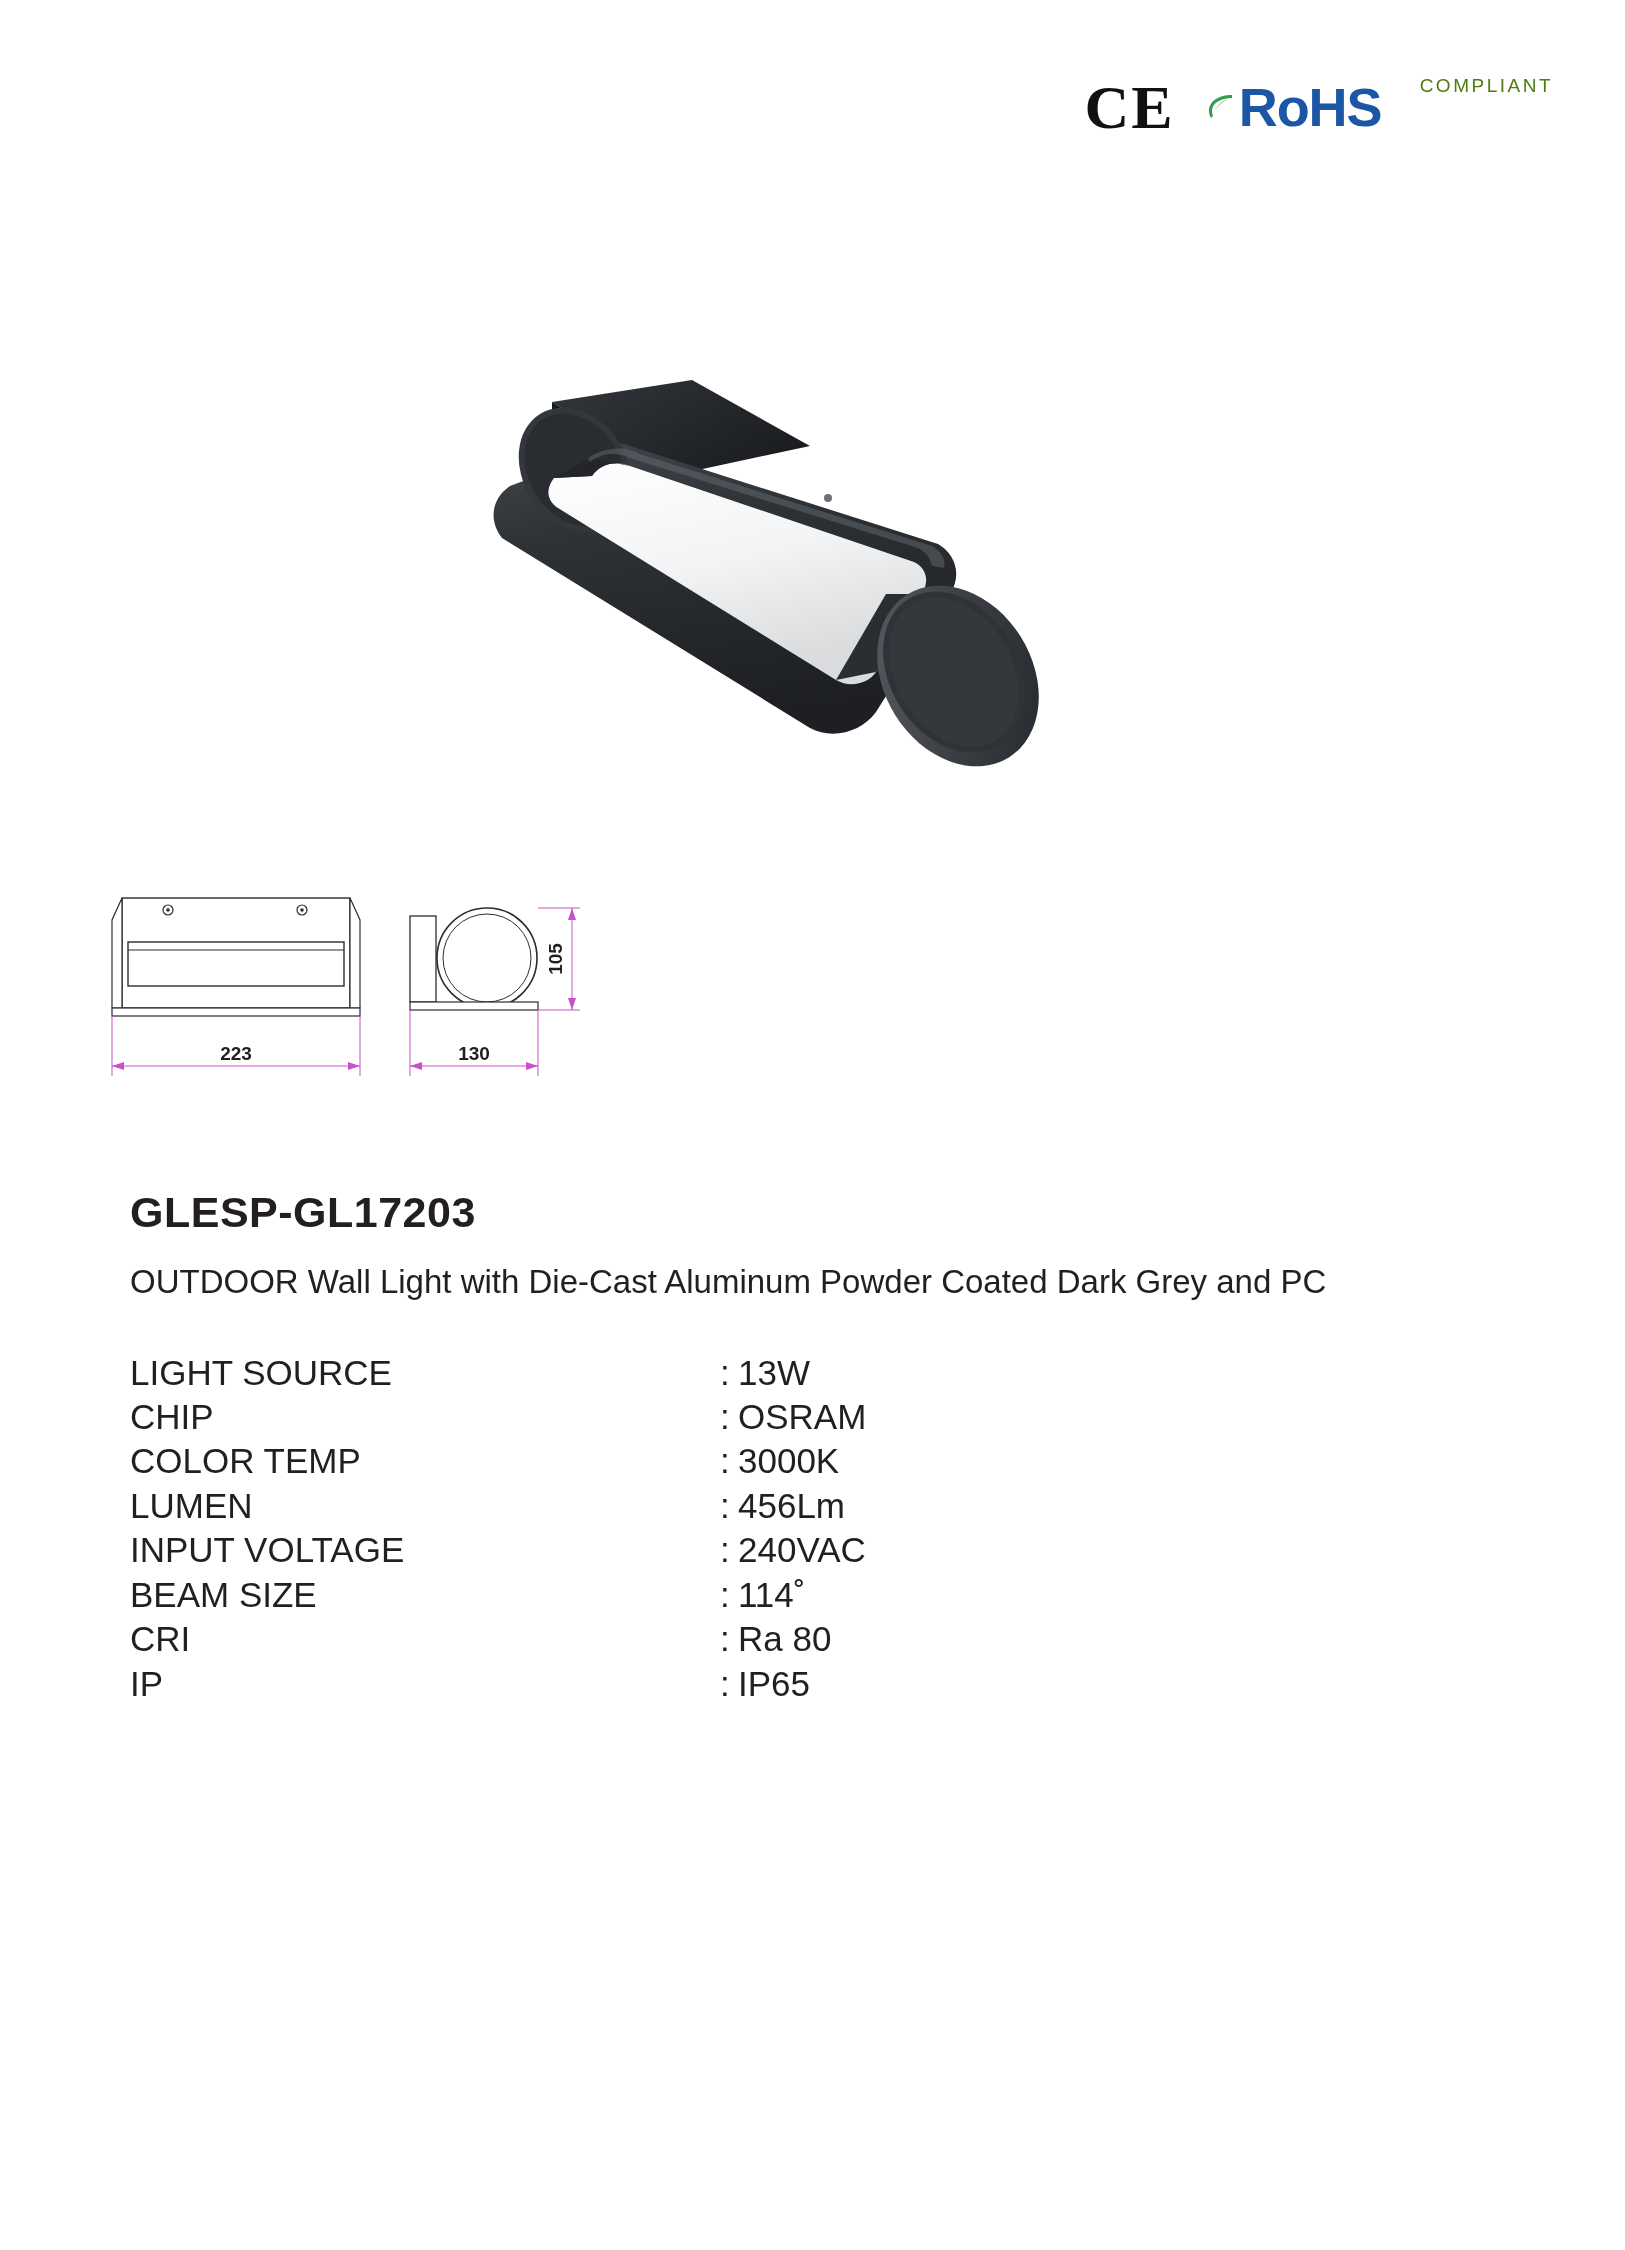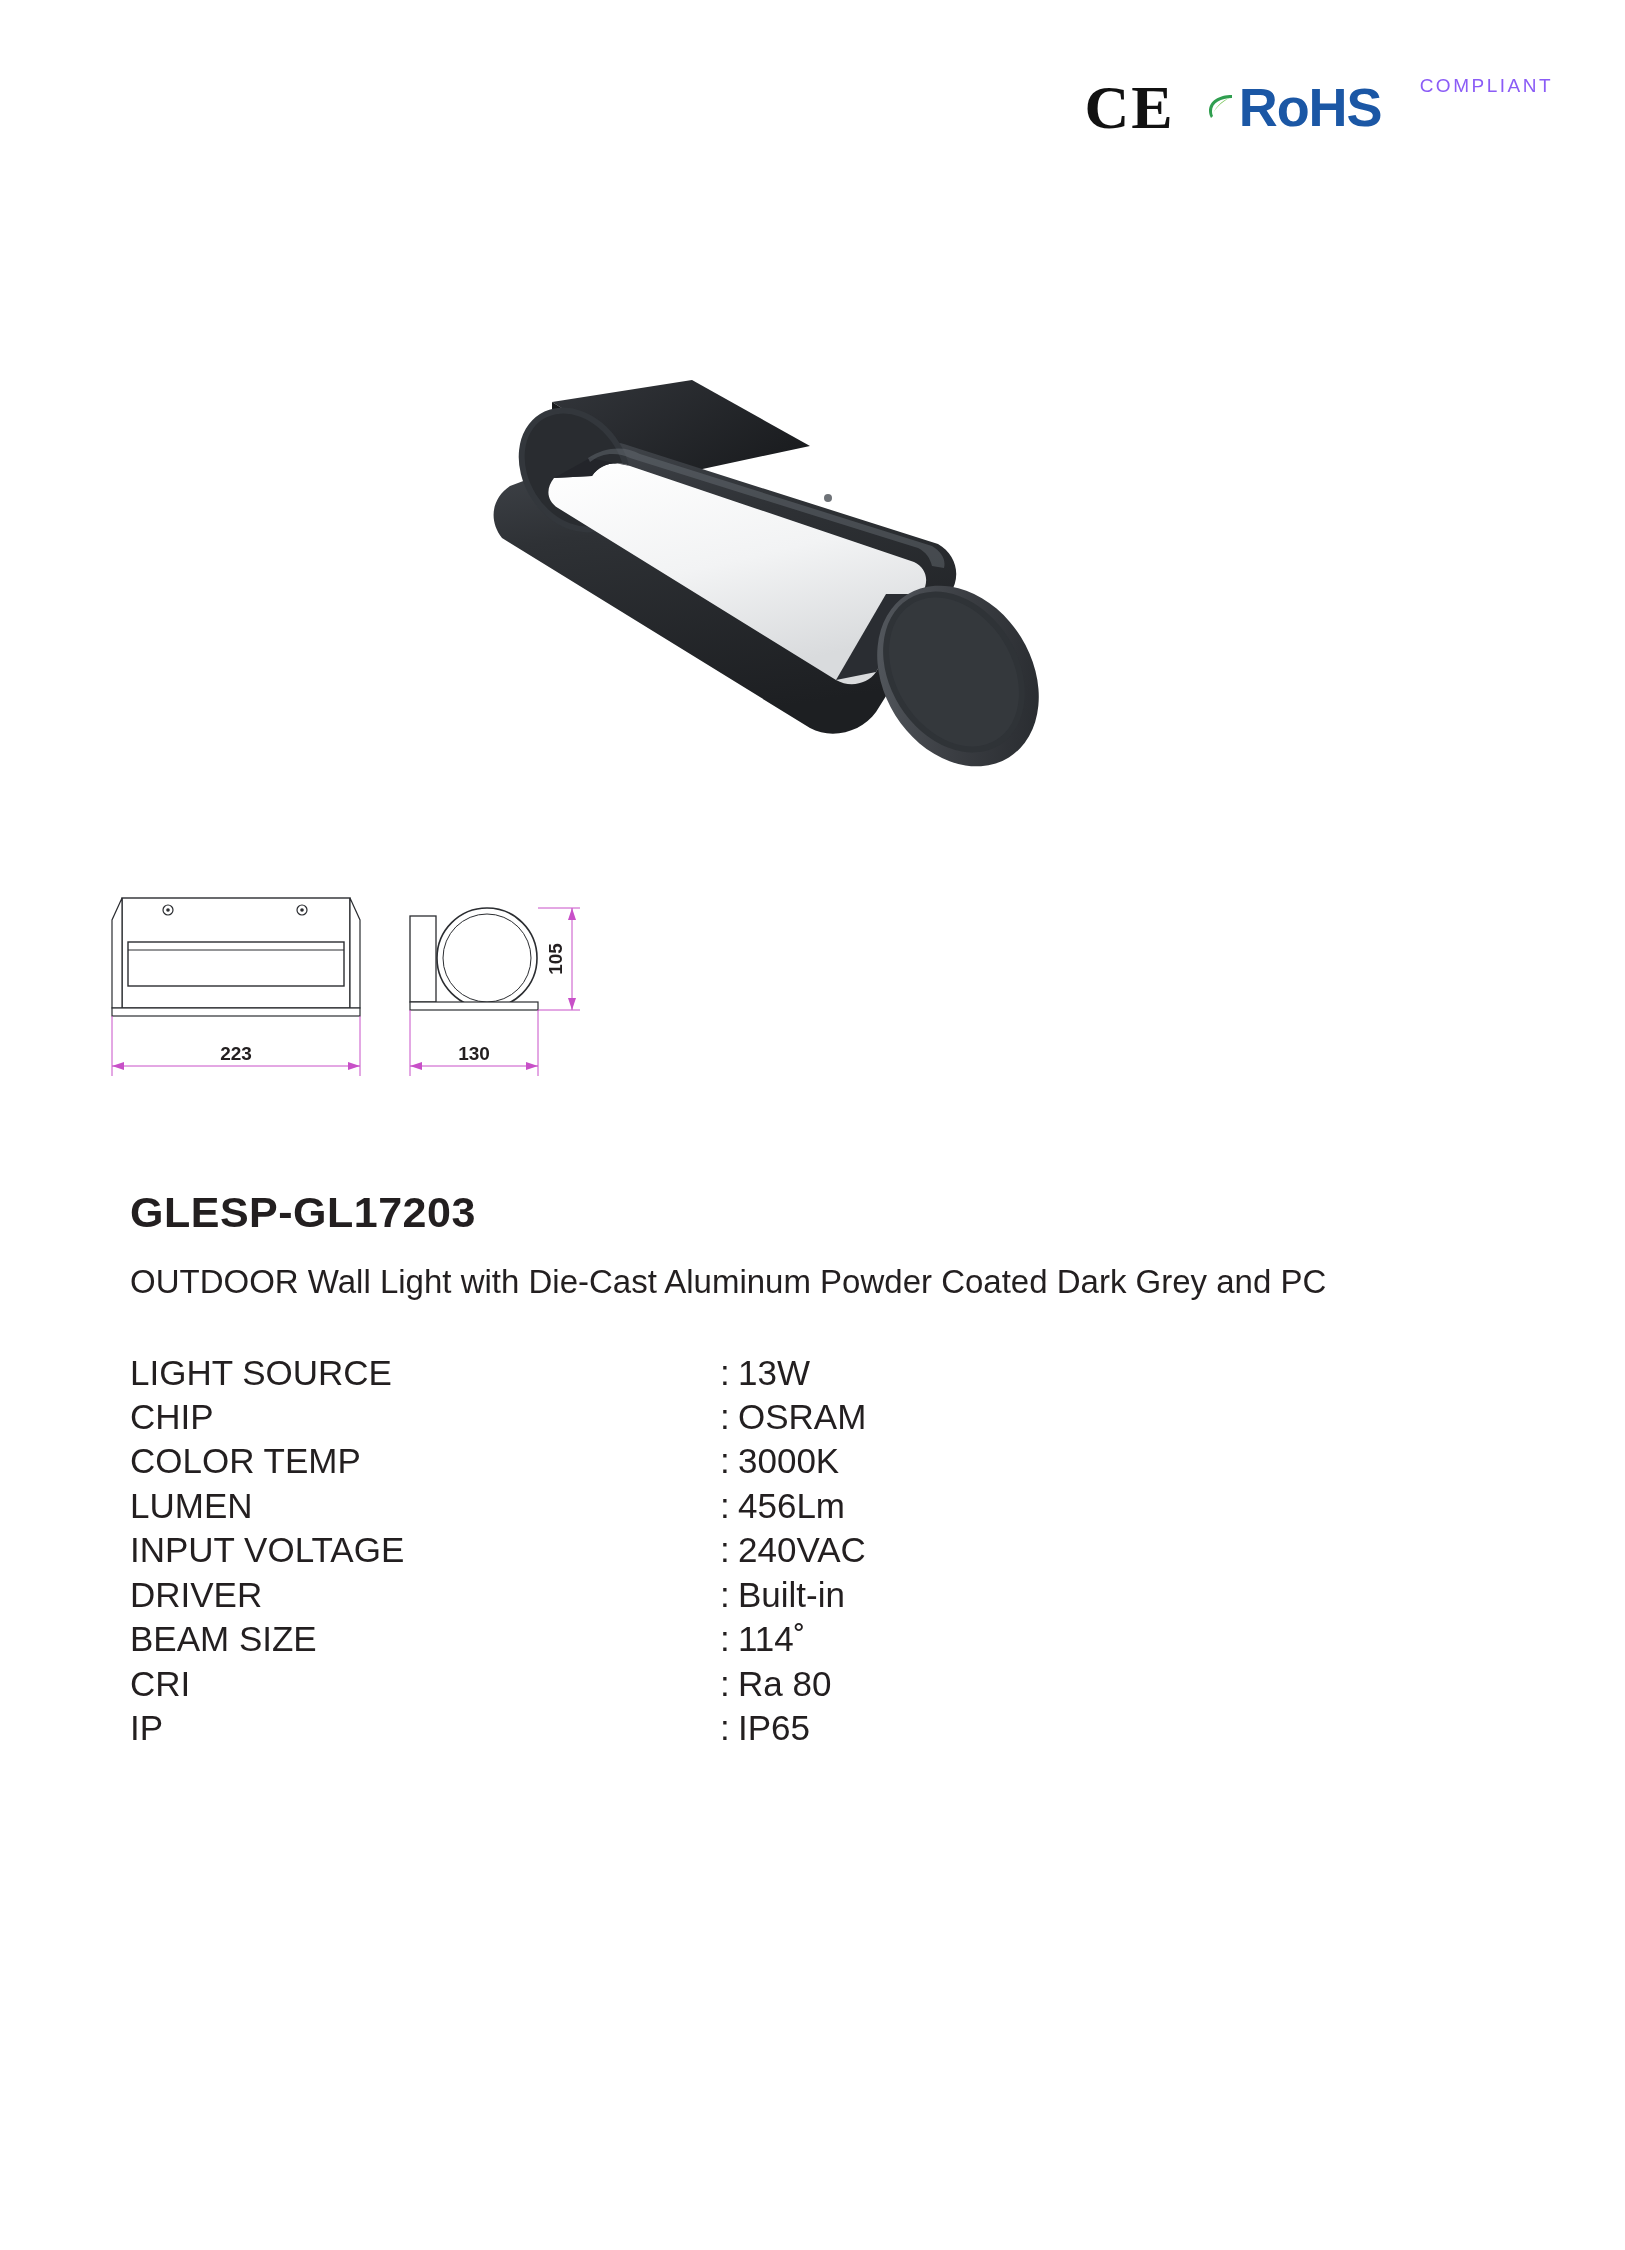--- a/index.html
+++ b/index.html
@@ -50,21 +50,21 @@
   }
   .rohs-text {
     font-size: 54px;
     font-weight: bold;
     color: #1b57a5;
     letter-spacing: -1px;
   }
   .rohs-sub {
     font-size: 19px;
     letter-spacing: 2.5px;
-    color: #8b5cf6;
+    color: #4d7c0f;
     margin-left: 38px;
     margin-top: -4px;
   }
 
   
   .hero {
     position: absolute;
     left: 480px;
     top: 380px;
     width: 760px;
@@ -264,24 +264,20 @@
       </tr>
       <tr>
         <td class="label">LUMEN</td>
         <td class="value"><span class="colon">:</span><span>456Lm</span></td>
       </tr>
       <tr>
         <td class="label">INPUT VOLTAGE</td>
         <td class="value"><span class="colon">:</span><span>240VAC</span></td>
       </tr>
       <tr>
-        <td class="label">DRIVER</td>
-        <td class="value"><span class="colon">:</span><span>Built-in</span></td>
-      </tr>
-      <tr>
         <td class="label">BEAM SIZE</td>
         <td class="value"><span class="colon">:</span><span>114˚</span></td>
       </tr>
       <tr>
         <td class="label">CRI</td>
         <td class="value"><span class="colon">:</span><span>Ra 80</span></td>
       </tr>
       <tr>
         <td class="label">IP</td>
         <td class="value"><span class="colon">:</span><span>IP65</span></td>

